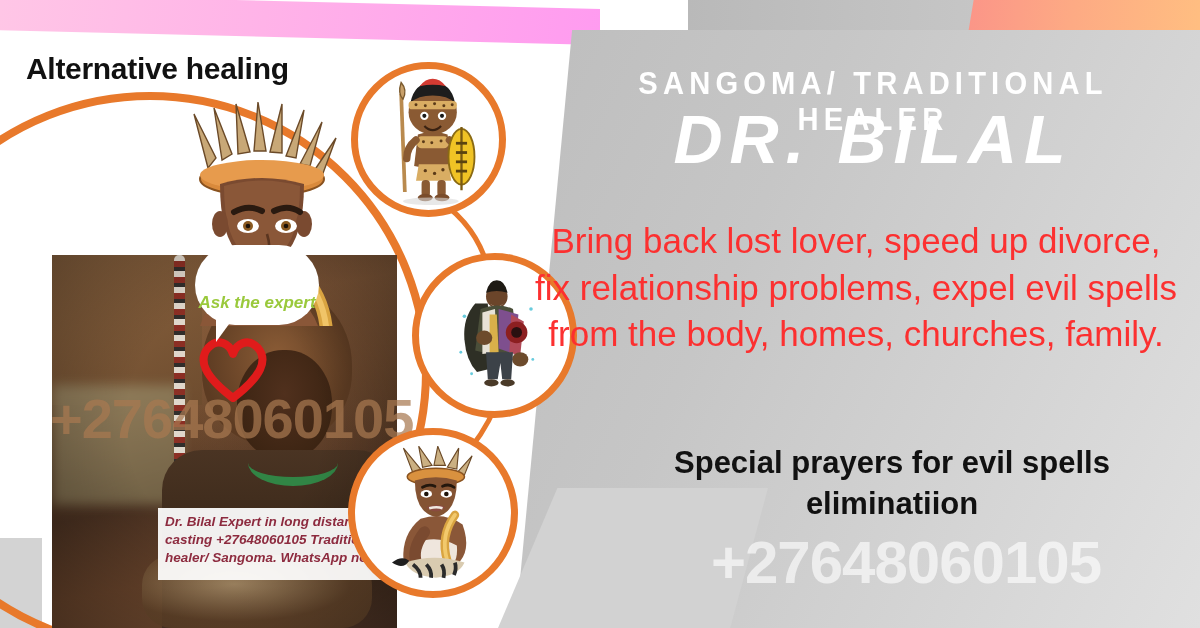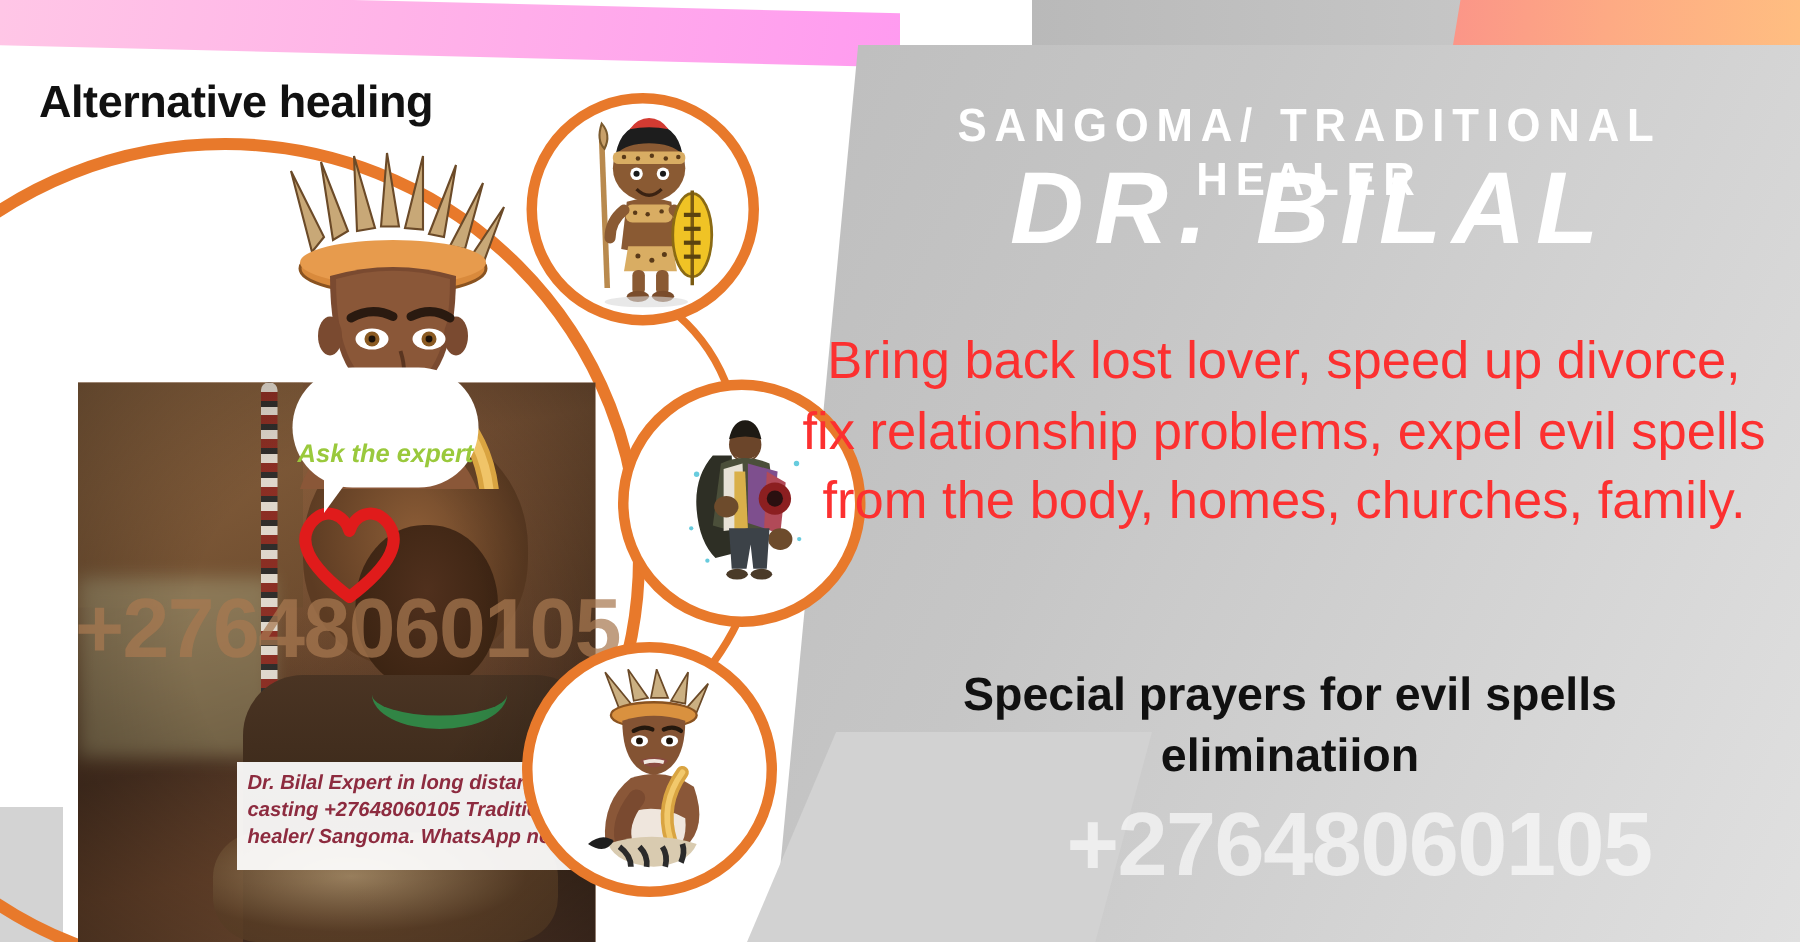--- a/index.html
+++ b/index.html
@@ -177,21 +177,21 @@
     position:absolute; left:568px; top:104px; width:610px;
     font-size:68px; font-weight:700; color:#ffffff;
     letter-spacing:7px; text-align:center; z-index:25; line-height:1.05;font-style:italic;
   }
   .r-red {
     position:absolute; left:532px; top:218px; width:648px;
     font-size:35px; font-weight:400; color:#fc3030;
     text-align:center; line-height:1.33; z-index:25;
   }
   .r-black {
-    position:absolute; left:576px; top:443px; width:568px;
+    position:absolute; left:608px; top:443px; width:568px;
     font-size:31px; font-weight:700; color:#111;
     text-align:center; line-height:1.32; z-index:25;
   }
   .r-wm {
     position:absolute; left:612px; top:528px; width:588px;
     font-size:60px; font-weight:700; color:rgba(255,255,255,.62);
     text-align:center; z-index:24; letter-spacing:-1px; white-space:nowrap;
   }
 </style>
 </head>

